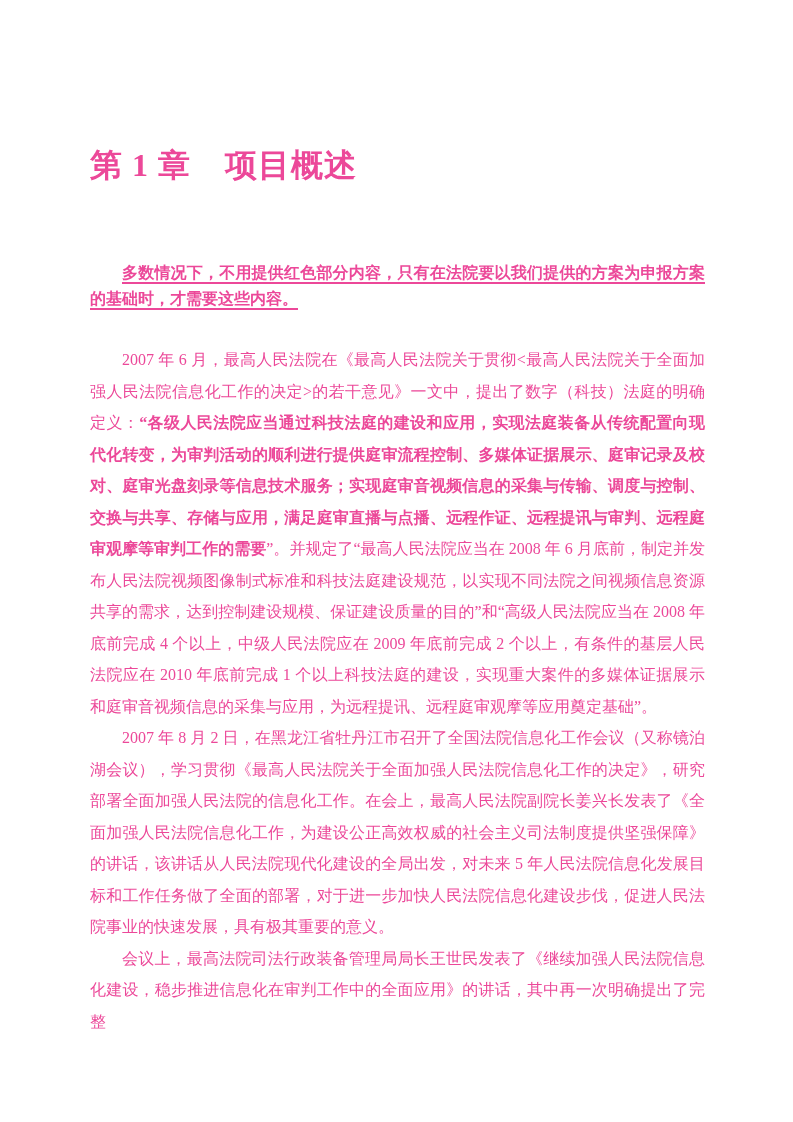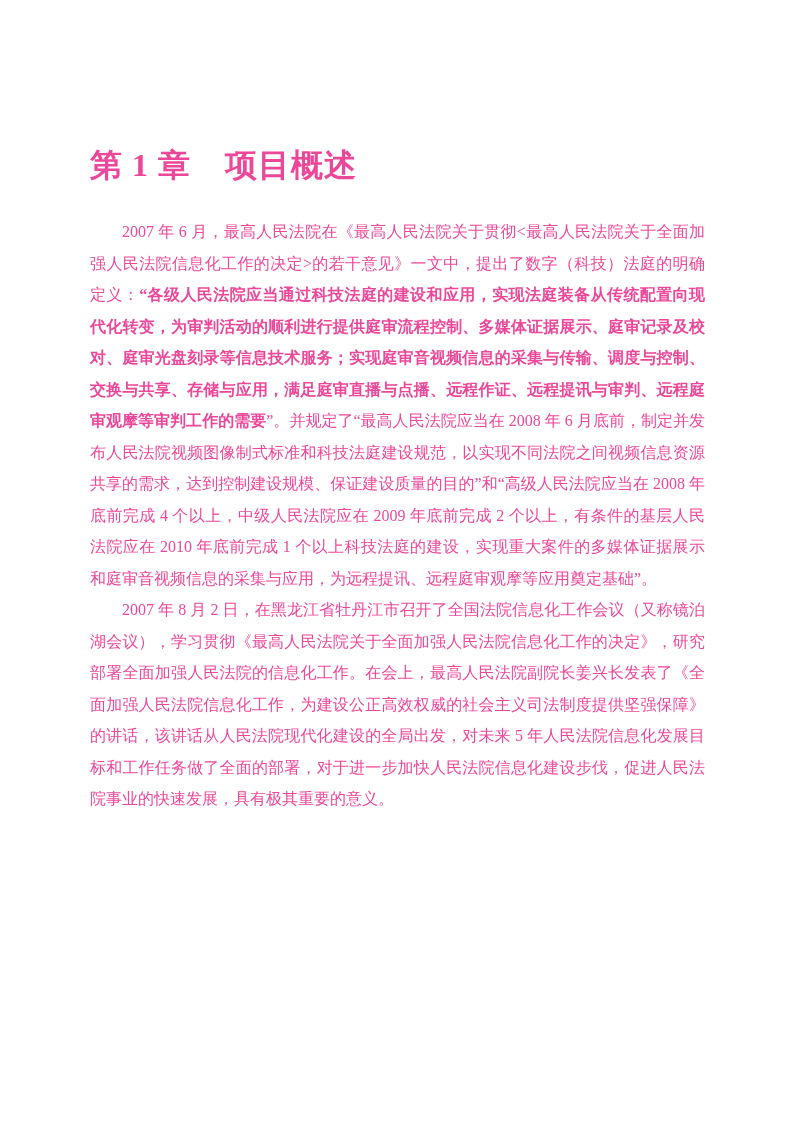--- a/index.html
+++ b/index.html
@@ -58,18 +58,20 @@
 </style>
 </head>
 <body>
 
 <div class="page">
   <h1 class="chapter-heading">
     <span class="chapter-number">第 1 章</span>
     <span class="chapter-title">项目概述</span>
   </h1>
 
+  <p class="note-paragraph">多数情况下，不用提供红色部分内容，只有在法院要以我们提供的方案为申报方案的基础时，才需要这些内容。</p>
 
   <div class="body-text">
       <p class="body-para"><span class="seg">2007 年 6 月，最高人民法院在《最高人民法院关于贯彻&lt;最高人民法院关于全面加强人民法院信息化工作的决定&gt;的若干意见》一文中，提出了数字（科技）法庭的明确定义：</span><span class="seg bold">“各级人民法院应当通过科技法庭的建设和应用，实现法庭装备从传统配置向现代化转变，为审判活动的顺利进行提供庭审流程控制、多媒体证据展示、庭审记录及校对、庭审光盘刻录等信息技术服务；实现庭审音视频信息的采集与传输、调度与控制、交换与共享、存储与应用，满足庭审直播与点播、远程作证、远程提讯与审判、远程庭审观摩等审判工作的需要</span><span class="seg">”。并规定了“最高人民法院应当在 2008 年 6 月底前，制定并发布人民法院视频图像制式标准和科技法庭建设规范，以实现不同法院之间视频信息资源共享的需求，达到控制建设规模、保证建设质量的目的”和“高级人民法院应当在 2008 年底前完成 4 个以上，中级人民法院应在 2009 年底前完成 2 个以上，有条件的基层人民法院应在 2010 年底前完成 1 个以上科技法庭的建设，实现重大案件的多媒体证据展示和庭审音视频信息的采集与应用，为远程提讯、远程庭审观摩等应用奠定基础”。</span></p>
       <p class="body-para"><span class="seg">2007 年 8 月 2 日，在黑龙江省牡丹江市召开了全国法院信息化工作会议（又称镜泊湖会议），学习贯彻《最高人民法院关于全面加强人民法院信息化工作的决定》，研究部署全面加强人民法院的信息化工作。在会上，最高人民法院副院长姜兴长发表了《全面加强人民法院信息化工作，为建设公正高效权威的社会主义司法制度提供坚强保障》的讲话，该讲话从人民法院现代化建设的全局出发，对未来 5 年人民法院信息化发展目标和工作任务做了全面的部署，对于进一步加快人民法院信息化建设步伐，促进人民法院事业的快速发展，具有极其重要的意义。</span></p>
+      <p class="body-para"><span class="seg">会议上，最高法院司法行政装备管理局局长王世民发表了《继续加强人民法院信息化建设，稳步推进信息化在审判工作中的全面应用》的讲话，其中再一次明确提出了完整</span></p>
     </div>
 </div>
 
 </body></html>

